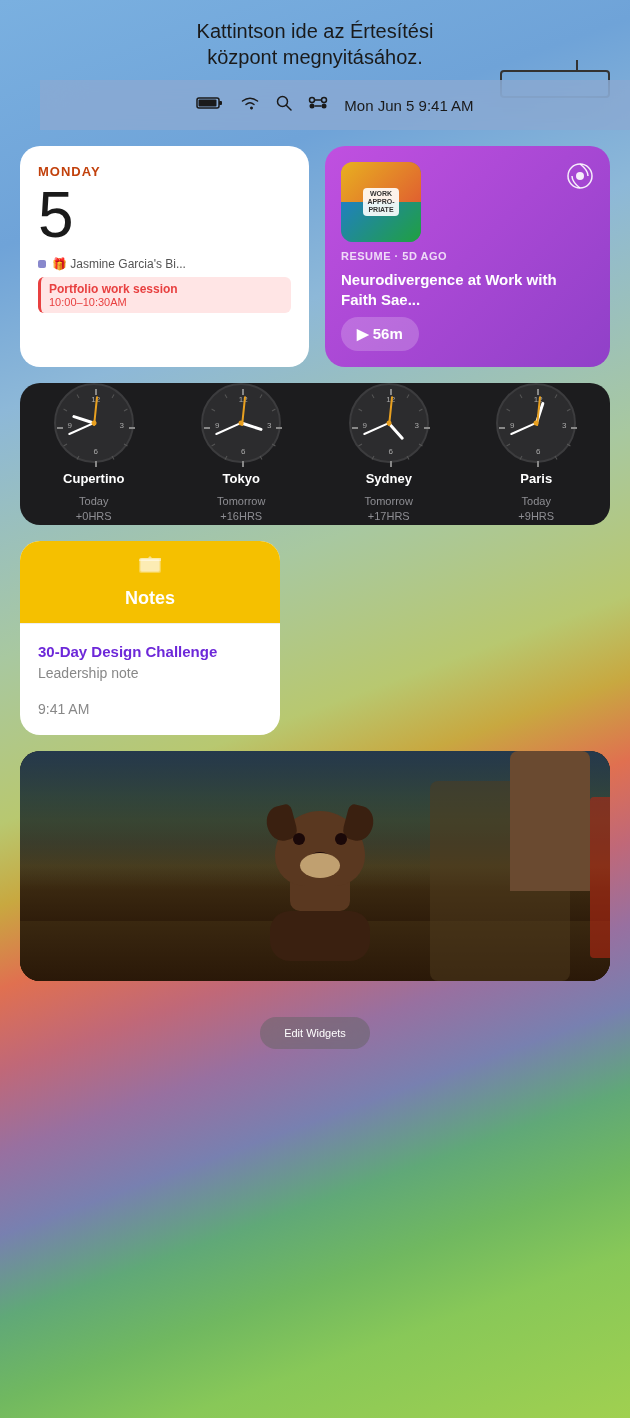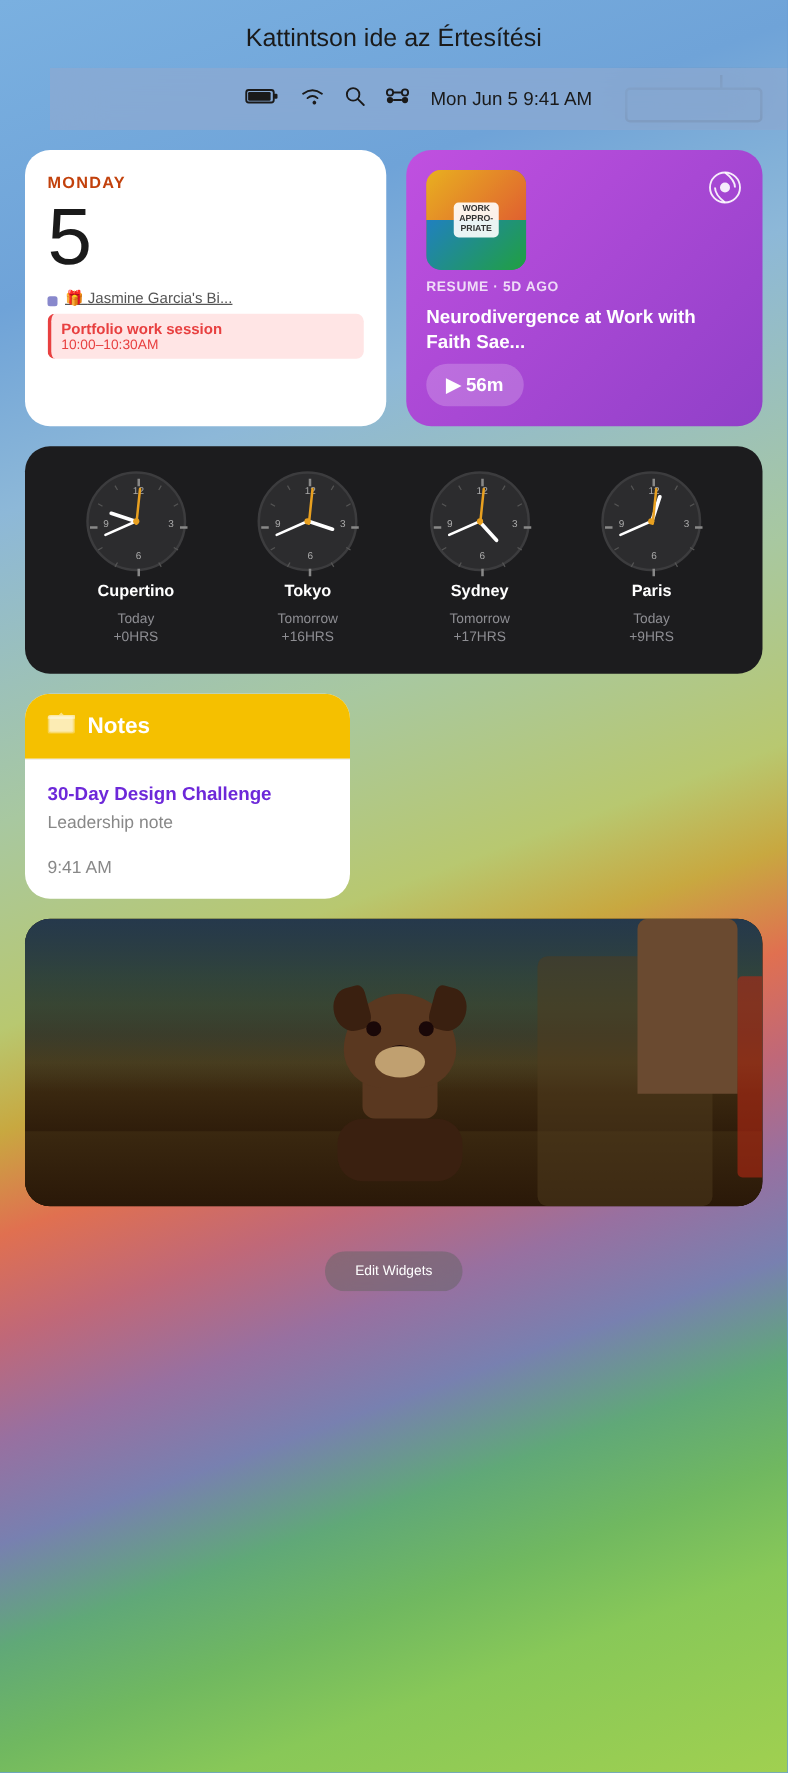--- a/index.html
+++ b/index.html
@@ -139,25 +139,24 @@
       line-height: 1;
       margin-bottom: 10px;
     }
     .cal-events {
       display: flex;
       flex-direction: column;
       gap: 6px;
     }
     .cal-event-birthday {
       display: flex;
-      align-items: flex-end;
+      align-items: center;
       gap: 6px;
       font-size: 12px;
       color: #555;
-      text-decoration: underline;
     }
     .cal-event-birthday .dot {
       width: 8px;
       height: 8px;
       background: #8888cc;
       border-radius: 2px;
       flex-shrink: 0;
     }
     .cal-event {
       background: #ffe5e5;
@@ -230,21 +229,20 @@
       color: white;
       font-size: 15px;
       font-weight: 600;
       width: fit-content;
     }
 
     
     .widget-clock {
       background: #1c1c1e;
       border-radius: 20px;
-      padding: 20px;
       display: flex;
       justify-content: space-around;
       align-items: center;
     }
     .clock-city {
       display: flex;
       flex-direction: column;
       align-items: center;
       gap: 8px;
     }
@@ -275,20 +273,21 @@
       border-radius: 20px;
       overflow: hidden;
       width: 260px;
     }
     .notes-header {
       background: #f5c000;
       padding: 14px 18px;
       display: flex;
       align-items: center;
       gap: 10px;
+      flex-direction: column;
     }
     .notes-icon {
       font-size: 20px;
       color: white;
     }
     .notes-title {
       font-size: 18px;
       font-weight: 700;
       color: white;
     }
@@ -475,20 +474,21 @@
       cursor: pointer;
     }
   </style>
 </head>
 <body>
 
 <div class="bg"></div>
 
 <div class="instruction-text">
   <span>Kattintson ide az Értesítési</span><br>
+  <span>központ megnyitásához.</span>
 </div>
 
 <div class="nc-indicator"></div>
 
 <div class="menubar">
   <div class="menubar-icons">
 
     <span class="menubar-icon">
       <svg width="28" height="14" viewBox="0 0 28 14">
         <rect x="1" y="2" width="22" height="10" rx="2" fill="none" stroke="#1a1a1a" stroke-width="1.5"></rect>

